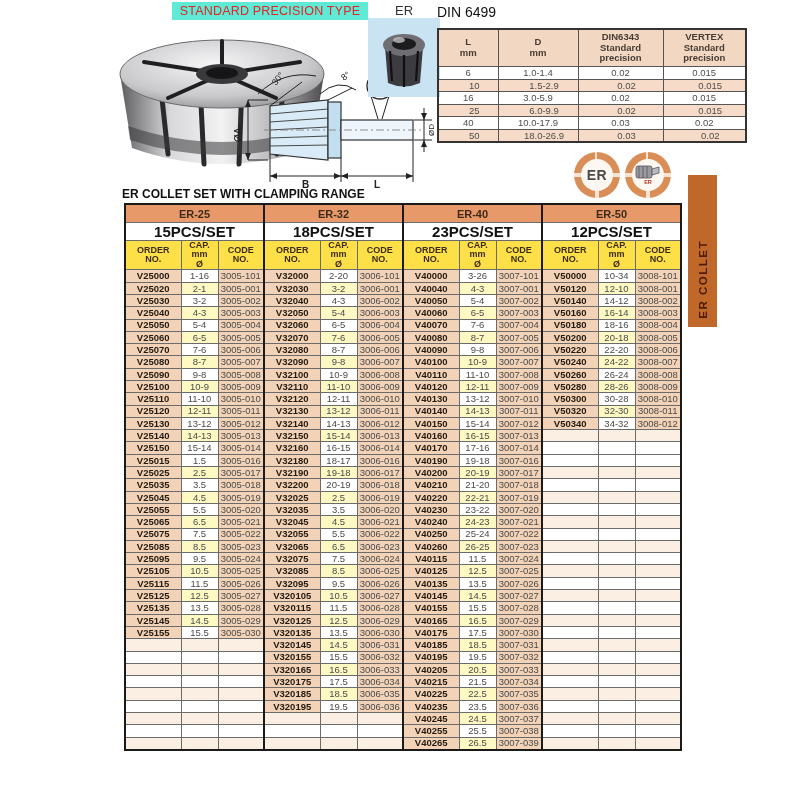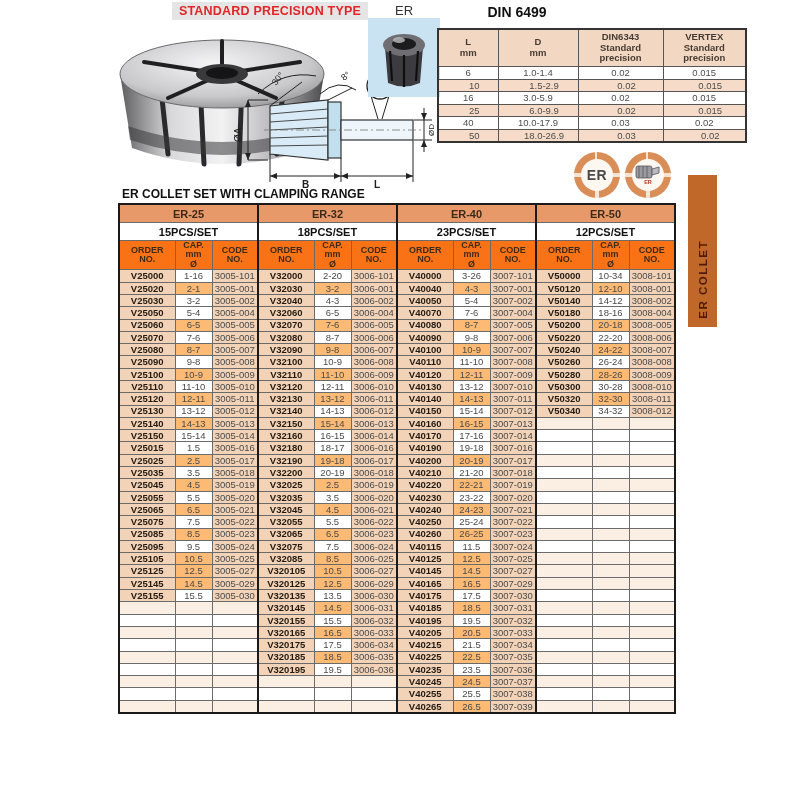--- a/index.html
+++ b/index.html
@@ -1,28 +1,28 @@
 <!DOCTYPE html>
 <html><head>
 <meta charset="utf-8">
 <style>
   html,body{margin:0;padding:0;background:#fff;}
   .page{position:relative;width:800px;height:800px;overflow:hidden;background:#fff;
         font-family:"Liberation Sans",sans-serif;}
 
   
   .precision-badge{position:absolute;left:172px;top:2px;width:196px;height:18px;
-    background:#e5e5e5;color:#e22527;font-weight:bold;font-size:12.5px;
+    background:#5eead4;color:#e22527;font-weight:normal;font-size:12.5px;
     display:flex;align-items:center;justify-content:center;letter-spacing:.2px;}
   .er-photo-label{position:absolute;left:368px;top:3px;width:72px;text-align:center;
     font-size:13px;color:#333;}
   .er-photo-box{position:absolute;left:368px;top:18px;width:72px;height:79px;
     background:#c9e3f2;display:flex;align-items:center;justify-content:center;}
-  .din-title{position:absolute;left:437px;top:4px;width:160px;text-align:center;
-    font-weight:bold;font-size:14px;color:#111;}
+  .din-title{position:absolute;left:437px;top:4px;width:160px;
+    font-weight:normal;font-size:14px;color:#111;}
 
   
   .din-table{position:absolute;left:437px;top:28px;width:308px;border-collapse:collapse;
     table-layout:fixed;font-size:9.5px;}
   .din-table th,.din-table td{border:1px solid #555;text-align:center;vertical-align:middle;
     white-space:pre-line;padding:0;}
   .din-table th{background:#f2d7c2;color:#473c33;font-weight:bold;height:36px;line-height:1.15;}
   .din-table td{height:11.5px;color:#4d4d4d;}
   .din-table tr.alt td{background:#f6dcc8;padding-left:12px;}
   .din-table{border:2px solid #333;}
@@ -39,35 +39,35 @@
   
   .side-tab{position:absolute;left:688px;top:175px;width:29px;height:152px;background:#c0682a;
     display:flex;align-items:flex-end;justify-content:center;padding-bottom:8px;box-sizing:border-box;}
   .side-tab span{writing-mode:vertical-rl;transform:rotate(180deg);
     font-weight:bold;font-size:11.5px;color:#4e1c06;letter-spacing:1.5px;}
 
   
   .main-title{position:absolute;left:122px;top:187px;font-weight:bold;font-size:12px;color:#111;}
 
   
-  .collet-table{position:absolute;left:118px;top:203px;width:538px;border-collapse:collapse;
+  .collet-table{position:absolute;left:124px;top:203px;width:538px;border-collapse:collapse;
     table-layout:fixed;font-size:9.5px;border-radius:10px;}
   .collet-table th,.collet-table td{border:1px solid #6b6b6b;padding:0;text-align:center;
     vertical-align:middle;overflow:hidden;white-space:pre-line;}
   .collet-table{border:2px solid #1a1a1a;}
   .collet-table .group-sep{border-left:2px solid #1a1a1a;}
   th.gname{background:#e8996a;color:#3d2b1a;font-weight:bold;font-size:11px;height:17px;}
-  th.gset{background:#fff;color:#111;font-weight:bold;font-size:11px;height:17px;}
-  th.gcol{background:#f97316;color:#3d2b1a;font-weight:bold;font-size:9px;height:27px;line-height:1.05;}
+  th.gset{background:#fff;color:#111;font-weight:bold;font-size:15px;height:17px;}
+  th.gcol{background:#fde047;color:#3d2b1a;font-weight:bold;font-size:9px;height:27px;line-height:1.05;}
   .collet-table td{height:11.3px;line-height:1;}
   td.ord{font-weight:bold;color:#241a10;}
   td.capv,td.codev{color:#4a4a4a;}
   td.ord.filled,td.codev.filled{background:#f2d3b8;}
   tr.odd td.capv.filled{background:#ffffff;}
-  tr.even td.capv.filled{background:#fdba74;}
+  tr.even td.capv.filled{background:#fef9c3;}
   tr.even td.empty{background:#fbeee2;}
   tr.odd td.empty{background:#ffffff;}
 
   
   .photo-wrap{position:absolute;left:102px;top:28px;}
   .drawing-wrap{position:absolute;left:228px;top:64px;}
   svg text{font-family:"Liberation Sans",sans-serif;}
 </style>
 </head>
 <body>
@@ -378,20 +378,34 @@
           <td class="ord filled group-sep">V32040</td>
           <td class="capv filled">4-3</td>
           <td class="codev filled">3006-002</td>
           <td class="ord filled group-sep">V40050</td>
           <td class="capv filled">5-4</td>
           <td class="codev filled">3007-002</td>
           <td class="ord filled group-sep">V50140</td>
           <td class="capv filled">14-12</td>
           <td class="codev filled">3008-002</td>
         </tr>
+        <tr class="even">
+          <td class="ord filled">V25040</td>
+          <td class="capv filled">4-3</td>
+          <td class="codev filled">3005-003</td>
+          <td class="ord filled group-sep">V32050</td>
+          <td class="capv filled">5-4</td>
+          <td class="codev filled">3006-003</td>
+          <td class="ord filled group-sep">V40060</td>
+          <td class="capv filled">6-5</td>
+          <td class="codev filled">3007-003</td>
+          <td class="ord filled group-sep">V50160</td>
+          <td class="capv filled">16-14</td>
+          <td class="codev filled">3008-003</td>
+        </tr>
         <tr class="odd">
           <td class="ord filled">V25050</td>
           <td class="capv filled">5-4</td>
           <td class="codev filled">3005-004</td>
           <td class="ord filled group-sep">V32060</td>
           <td class="capv filled">6-5</td>
           <td class="codev filled">3006-004</td>
           <td class="ord filled group-sep">V40070</td>
           <td class="capv filled">7-6</td>
           <td class="codev filled">3007-004</td>
@@ -672,34 +686,62 @@
           <td class="ord filled group-sep">V32085</td>
           <td class="capv filled">8.5</td>
           <td class="codev filled">3006-025</td>
           <td class="ord filled group-sep">V40125</td>
           <td class="capv filled">12.5</td>
           <td class="codev filled">3007-025</td>
           <td class="ord empty group-sep"></td>
           <td class="capv empty"></td>
           <td class="codev empty"></td>
         </tr>
+        <tr class="odd">
+          <td class="ord filled">V25115</td>
+          <td class="capv filled">11.5</td>
+          <td class="codev filled">3005-026</td>
+          <td class="ord filled group-sep">V32095</td>
+          <td class="capv filled">9.5</td>
+          <td class="codev filled">3006-026</td>
+          <td class="ord filled group-sep">V40135</td>
+          <td class="capv filled">13.5</td>
+          <td class="codev filled">3007-026</td>
+          <td class="ord empty group-sep"></td>
+          <td class="capv empty"></td>
+          <td class="codev empty"></td>
+        </tr>
         <tr class="even">
           <td class="ord filled">V25125</td>
           <td class="capv filled">12.5</td>
           <td class="codev filled">3005-027</td>
           <td class="ord filled group-sep">V320105</td>
           <td class="capv filled">10.5</td>
           <td class="codev filled">3006-027</td>
           <td class="ord filled group-sep">V40145</td>
           <td class="capv filled">14.5</td>
           <td class="codev filled">3007-027</td>
           <td class="ord empty group-sep"></td>
           <td class="capv empty"></td>
           <td class="codev empty"></td>
         </tr>
+        <tr class="odd">
+          <td class="ord filled">V25135</td>
+          <td class="capv filled">13.5</td>
+          <td class="codev filled">3005-028</td>
+          <td class="ord filled group-sep">V320115</td>
+          <td class="capv filled">11.5</td>
+          <td class="codev filled">3006-028</td>
+          <td class="ord filled group-sep">V40155</td>
+          <td class="capv filled">15.5</td>
+          <td class="codev filled">3007-028</td>
+          <td class="ord empty group-sep"></td>
+          <td class="capv empty"></td>
+          <td class="codev empty"></td>
+        </tr>
         <tr class="even">
           <td class="ord filled">V25145</td>
           <td class="capv filled">14.5</td>
           <td class="codev filled">3005-029</td>
           <td class="ord filled group-sep">V320125</td>
           <td class="capv filled">12.5</td>
           <td class="codev filled">3006-029</td>
           <td class="ord filled group-sep">V40165</td>
           <td class="capv filled">16.5</td>
           <td class="codev filled">3007-029</td>

